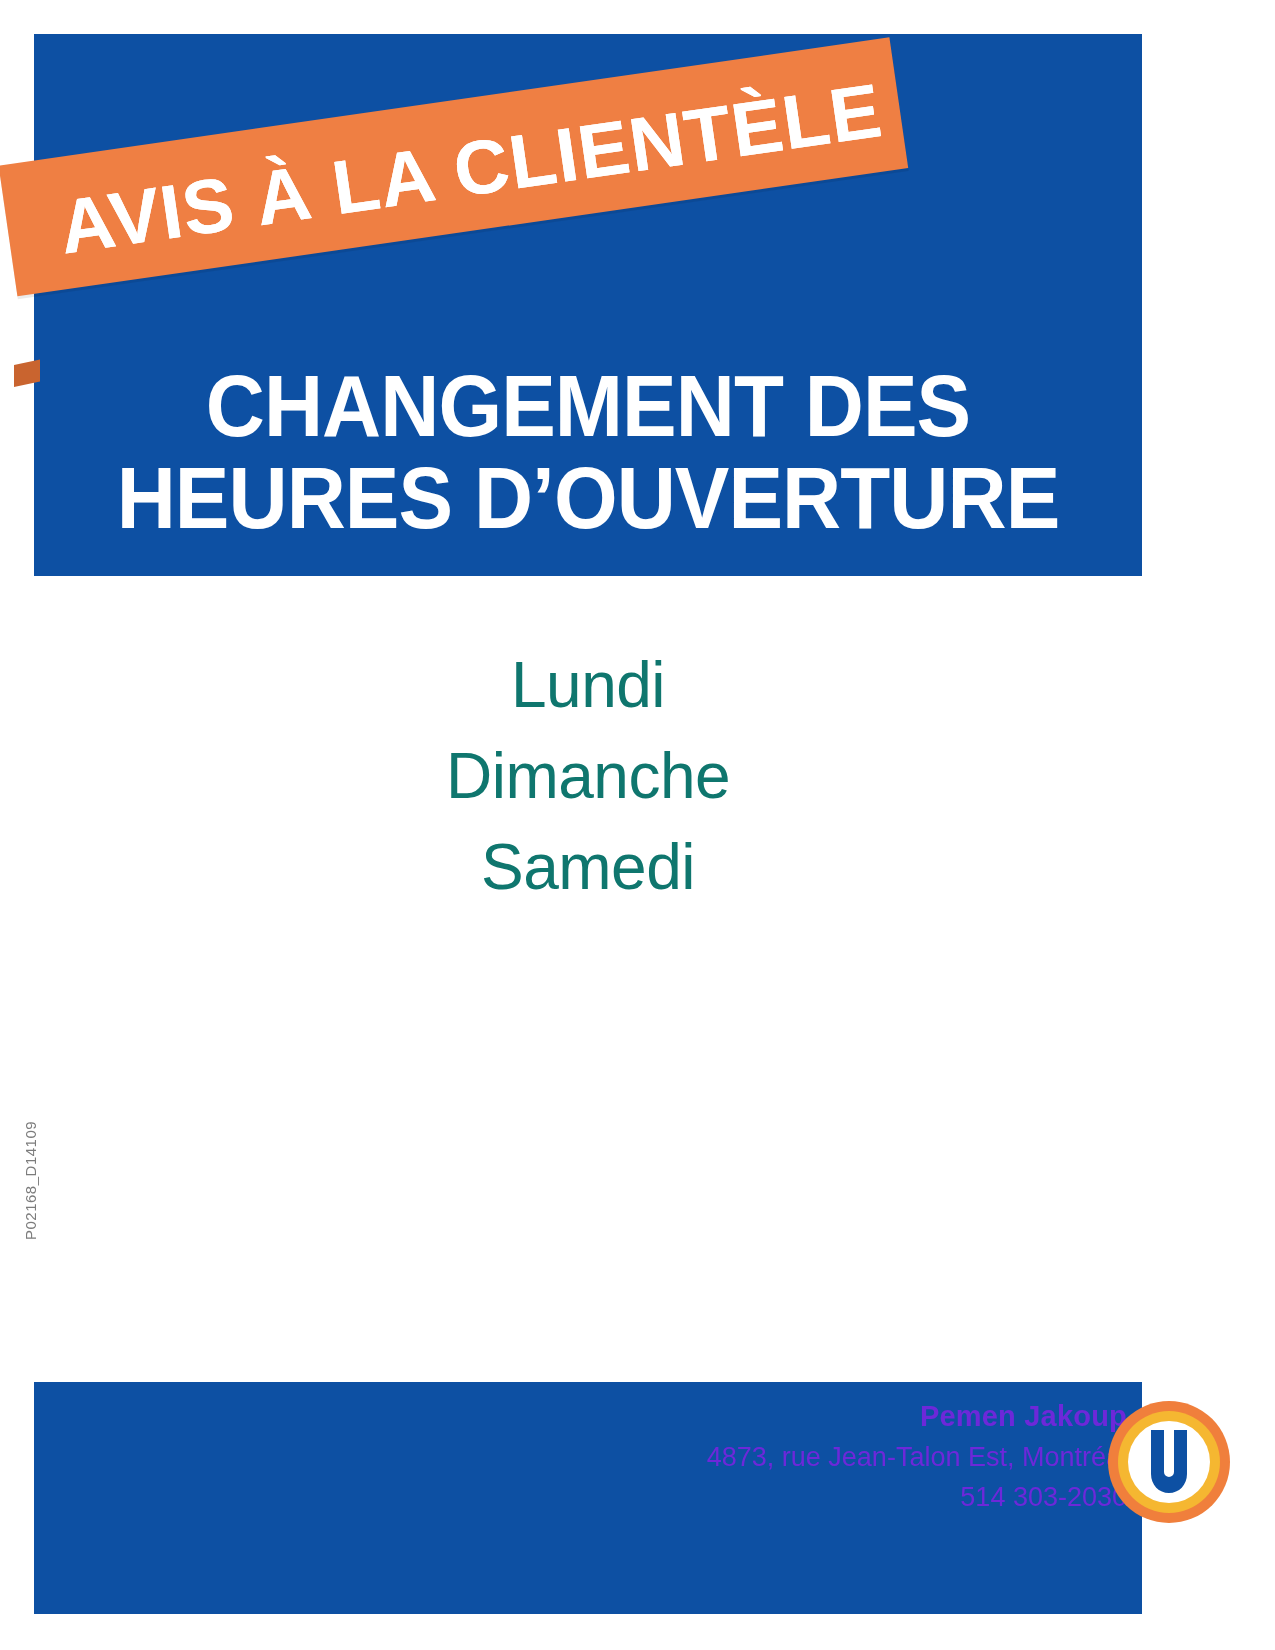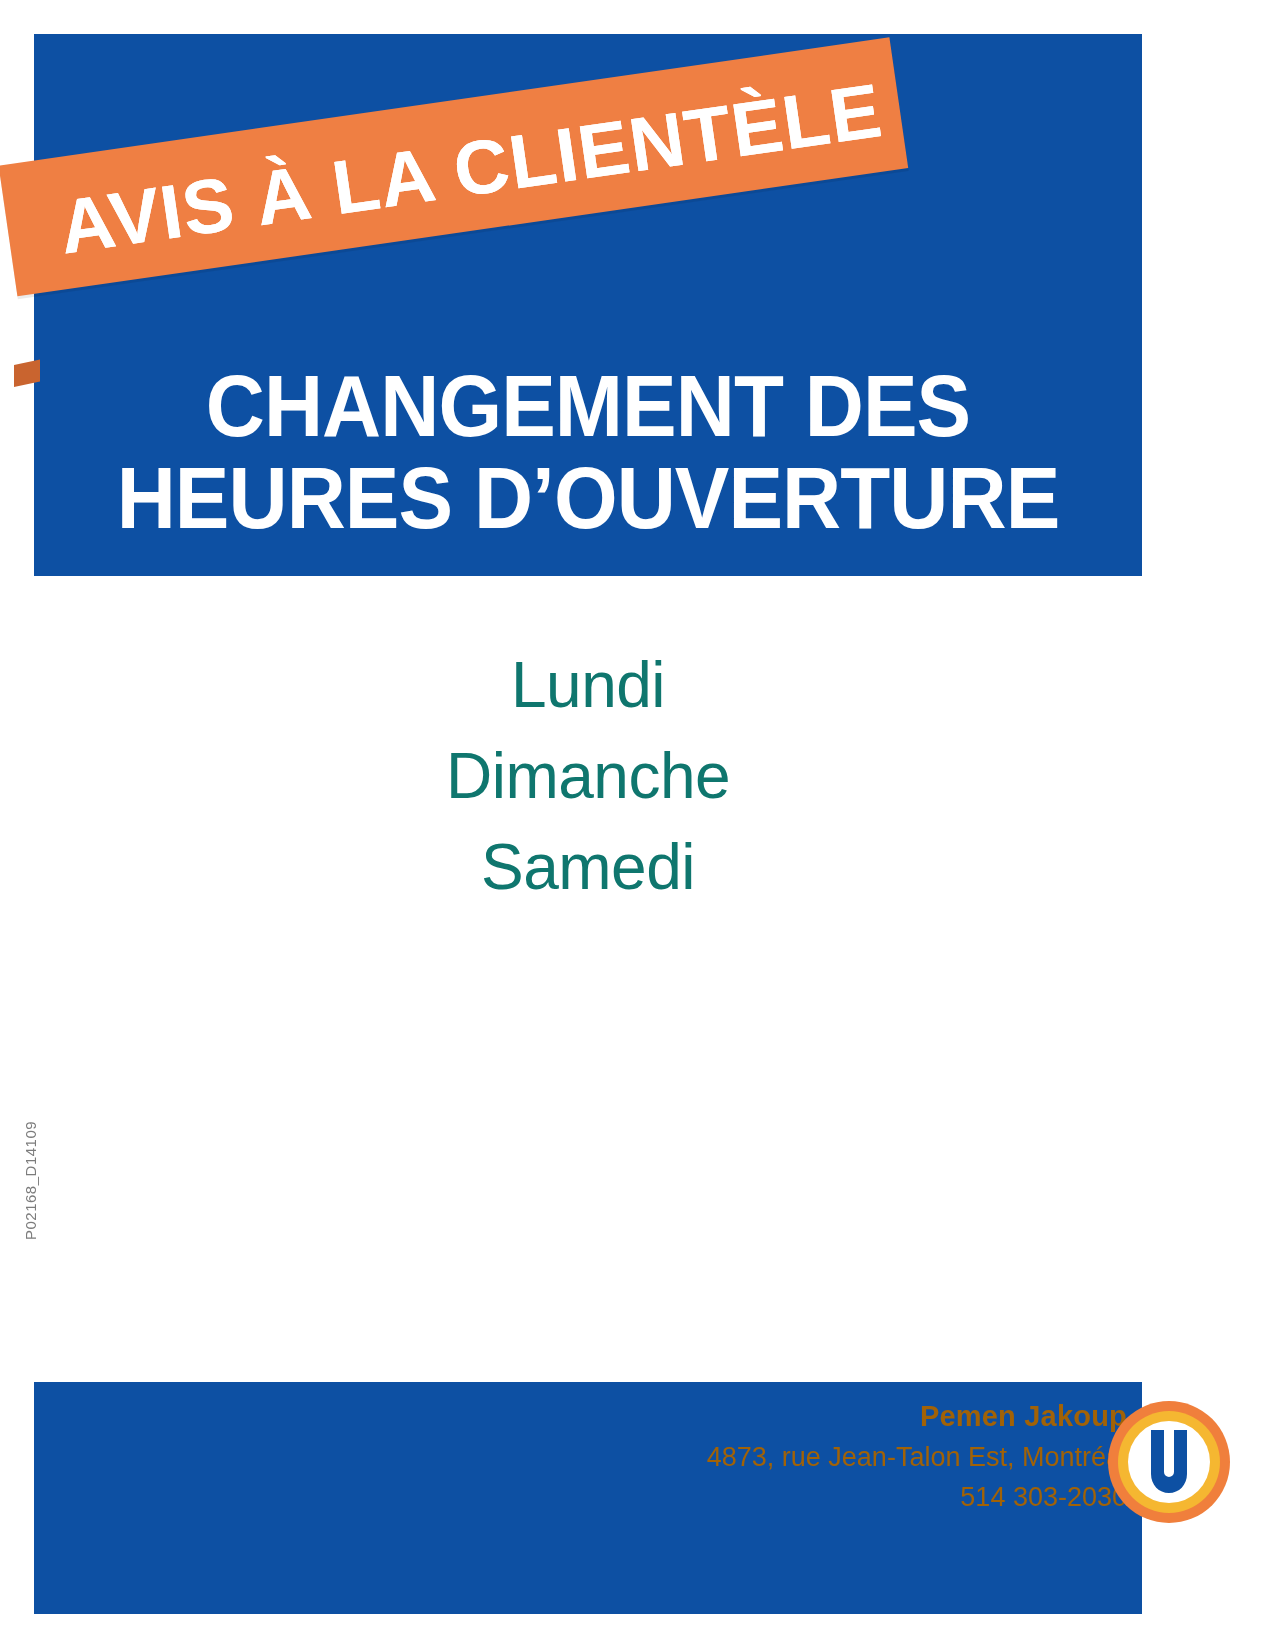--- a/index.html
+++ b/index.html
@@ -140,21 +140,21 @@
     width: 1108px;
     height: 232px;
     background: #0d50a3;
   }
   .footer-text {
     position: absolute;
     right: 148px;
     top: 1395px;
     width: 700px;
     text-align: right;
-    color: #a16207;
+    color: #6d28d9;
     font-family: "Liberation Sans", sans-serif;
   }
   .footer-name {
     display: block;
     font-size: 29px;
     font-weight: bold;
     line-height: 42px;
     letter-spacing: 0.2px;
   }
   .footer-address {

